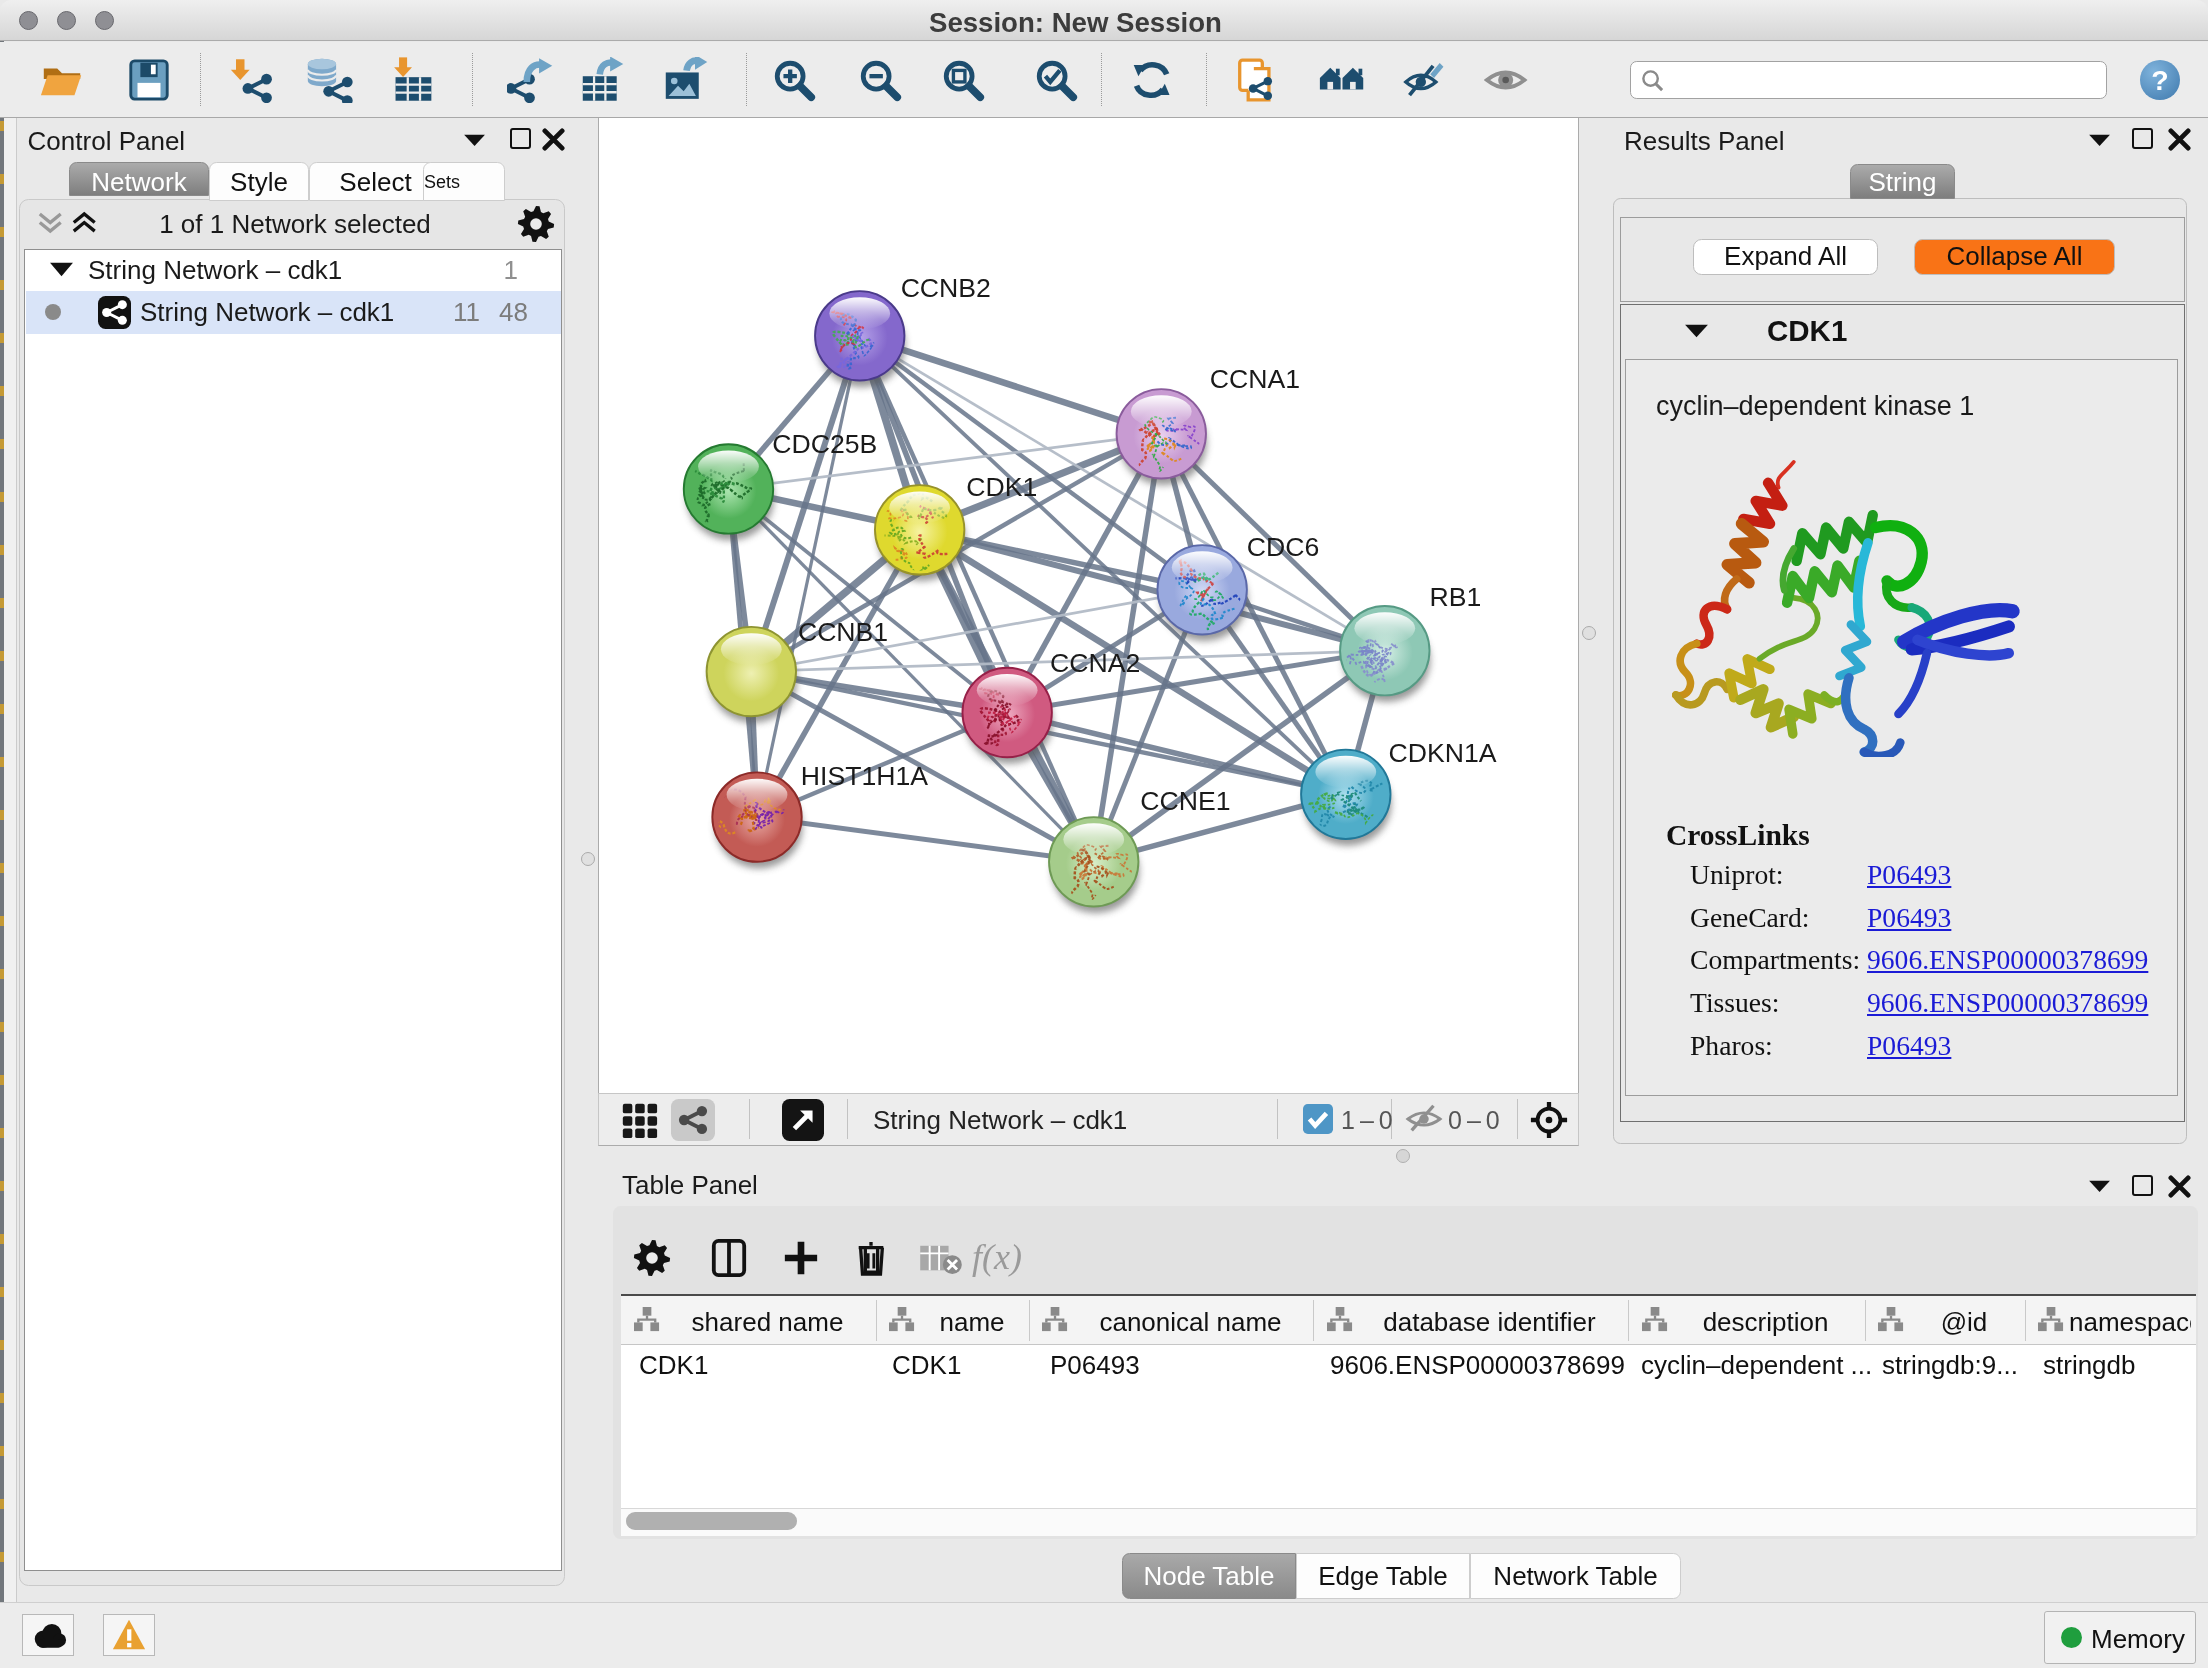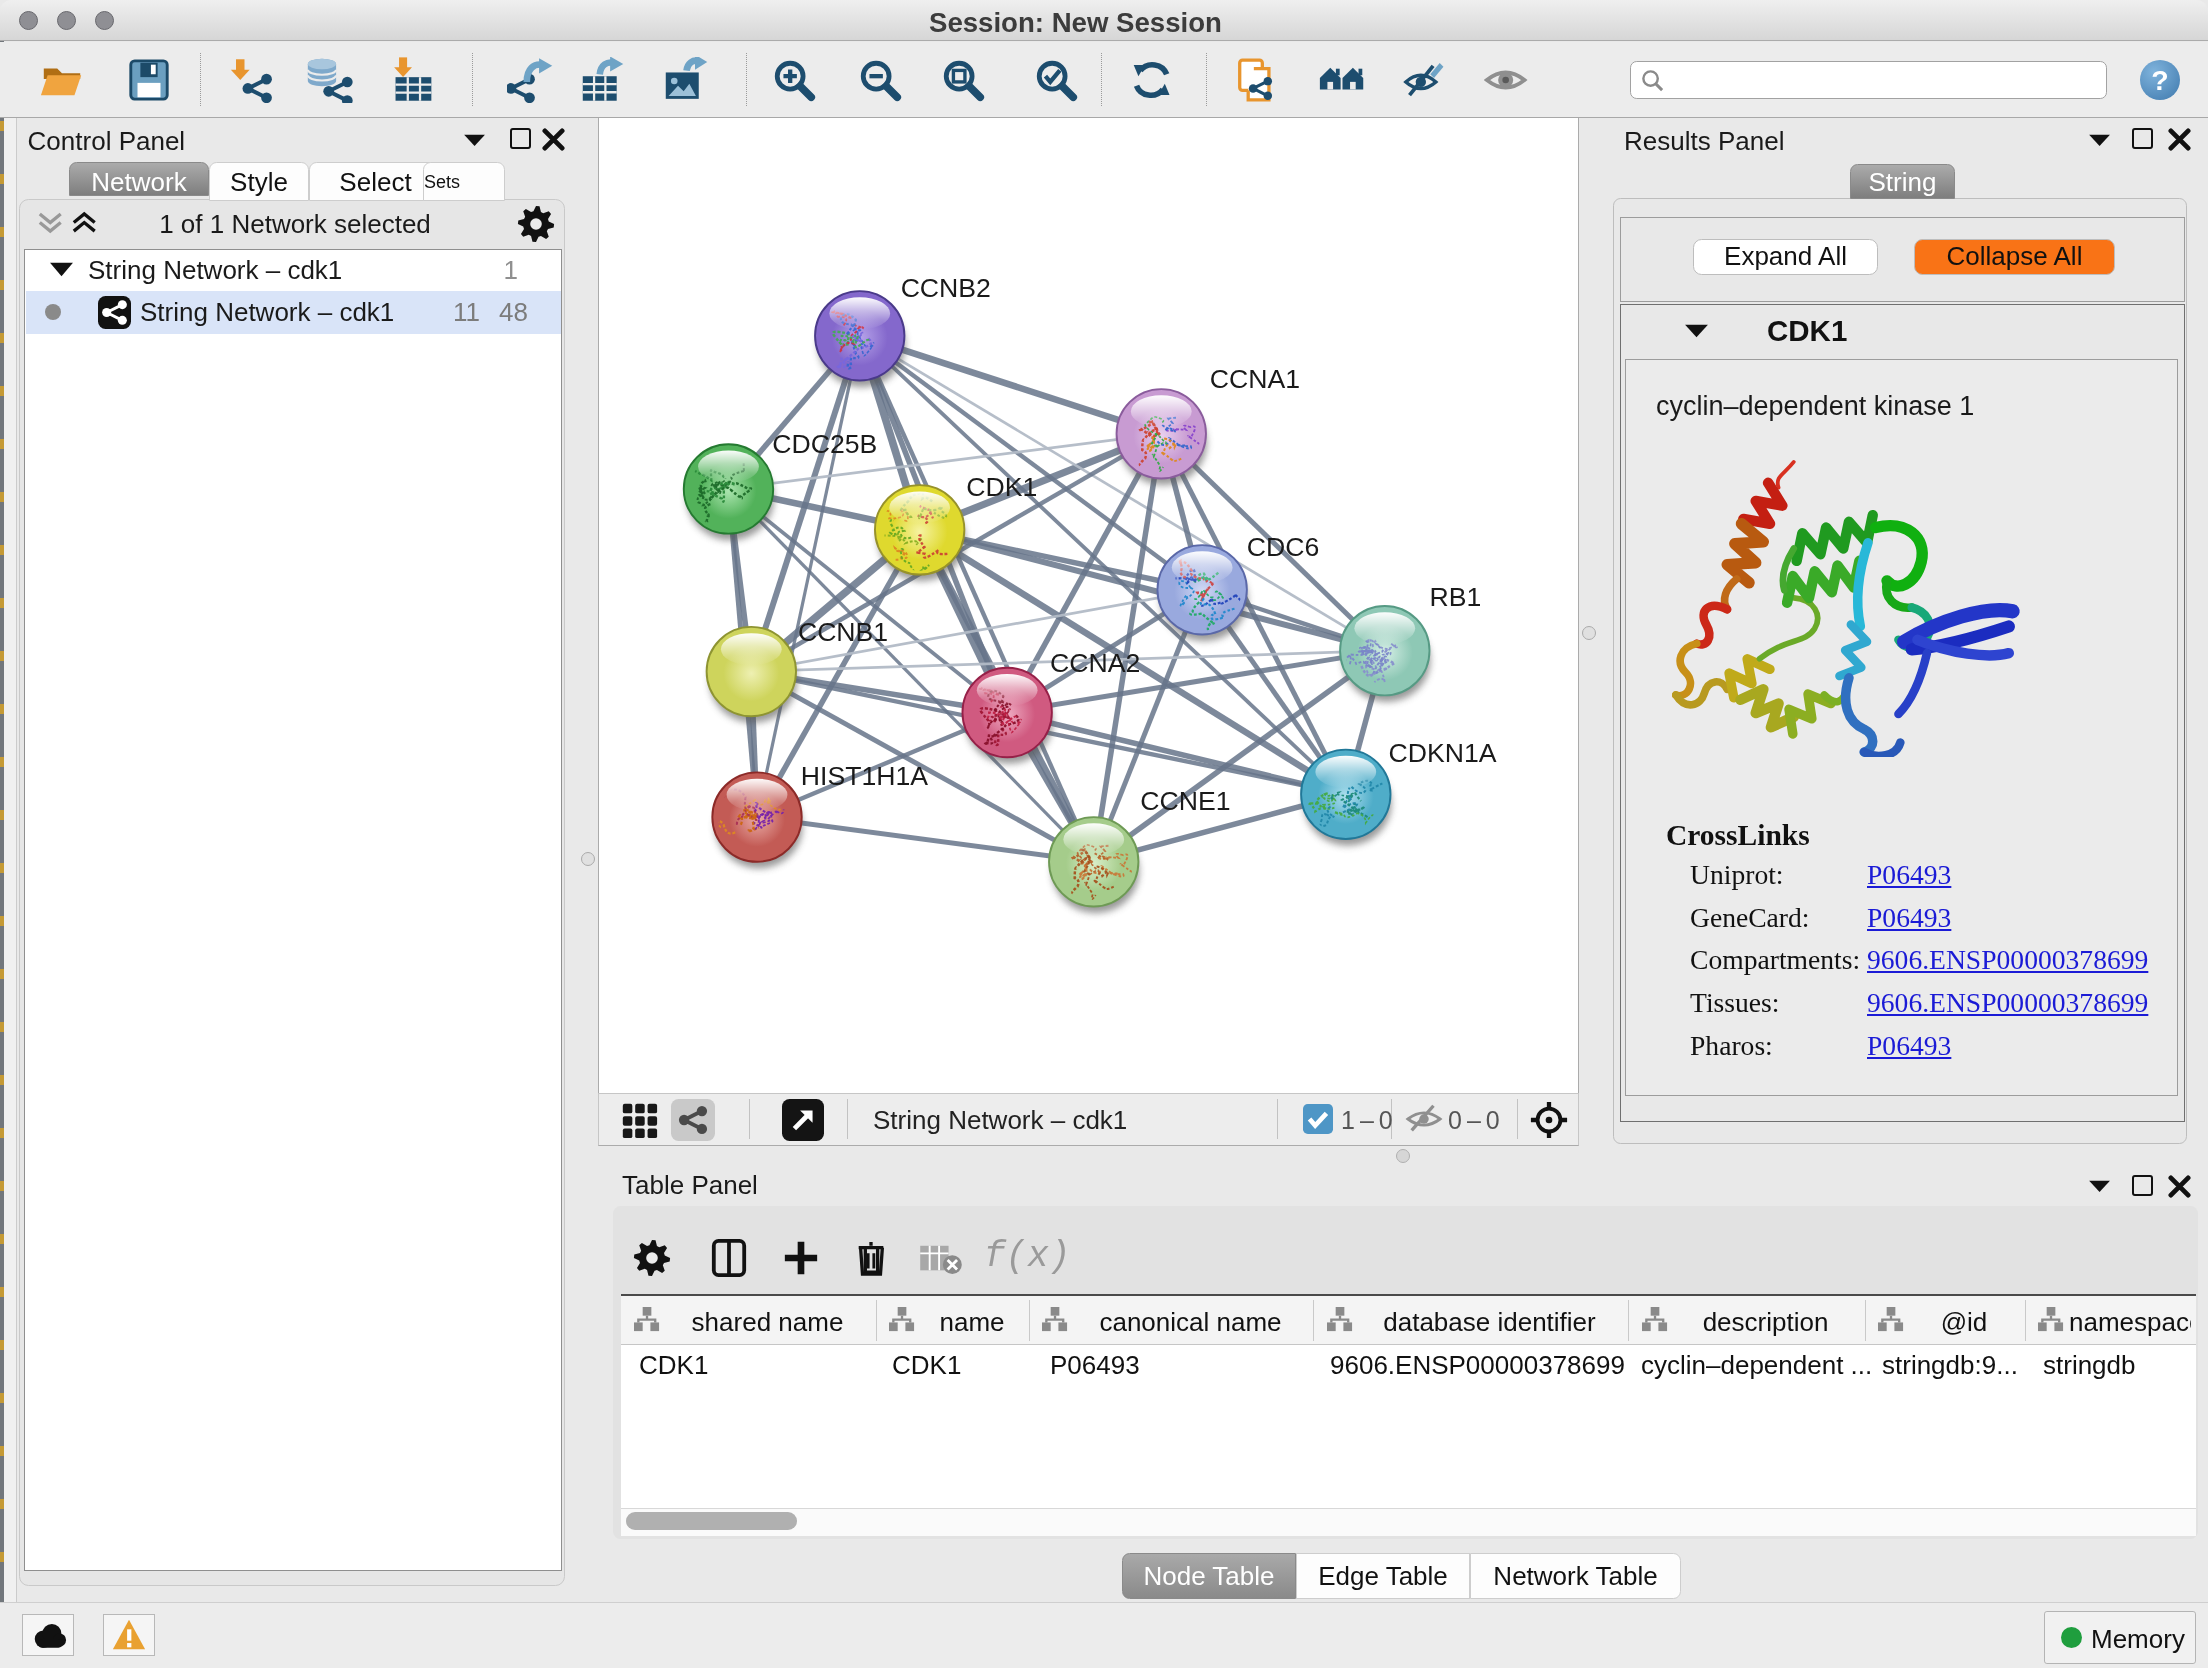--- a/index.html
+++ b/index.html
@@ -626,21 +626,21 @@
       <path d="M6,10 h26 M19,4 v4 M13,10 v26 h13 v-26" fill="none" stroke="#111" stroke-width="3.5"></path>
       <path d="M8,10 l2,28 h19 l2,-28" fill="none" stroke="#111" stroke-width="3.5"></path>
       <path d="M16,16 v16 M22,16 v16" stroke="#111" stroke-width="3"></path>
     </svg>
 <svg style="position:absolute;left:918px;top:1242px;" width="46" height="34" viewBox="0 0 48 36">
       <rect x="2" y="4" width="30" height="26" fill="#a8a8a8"></rect>
       <path d="M2,12 h30 M12,4 v26 M22,4 v26" stroke="#fff" stroke-width="2"></path>
       <circle cx="36" cy="24" r="10" fill="#8a8a8a"></circle>
       <path d="M31,19 l10,10 M41,19 l-10,10" stroke="#fff" stroke-width="3"></path>
     </svg>
-<div class="abs" style="left:972px;top:1236px;font-size:36px;color:#9a9a9a;font-family:Liberation Mono, monospace;font-style:italic;margin-left:12px;">f(x)</div>
+<div class="abs" style="left:972px;top:1236px;font-size:36px;color:#9a9a9a;font-family:Liberation Serif, serif;font-style:italic;">f(x)</div>
 <div class="abs" style="left:621px;top:1294px;width:1575px;height:242px;background:#fff;border-top:2.9px solid #4a4a4a;"></div>
 <div class="abs" style="left:621px;top:1296px;width:1575px;height:49px;background:#f4f4f4;border-bottom:1.9px solid #c6c6c6;"></div>
 <svg style="position:absolute;left:634px;top:1307px;" width="27" height="27" viewBox="0 0 28 28">
       <g transform="translate(0,0) scale(1.0)">
         <rect x="9" y="0" width="9" height="9" fill="#8a8a8a"></rect>
         <rect x="0" y="16" width="9" height="9" fill="#8a8a8a"></rect>
         <rect x="17" y="16" width="9" height="9" fill="#8a8a8a"></rect>
         <path d="M13.5 9 V13 M4.5 16 V13 H22 V16" stroke="#8a8a8a" stroke-width="2.4" fill="none"></path>
       </g>
     </svg>

